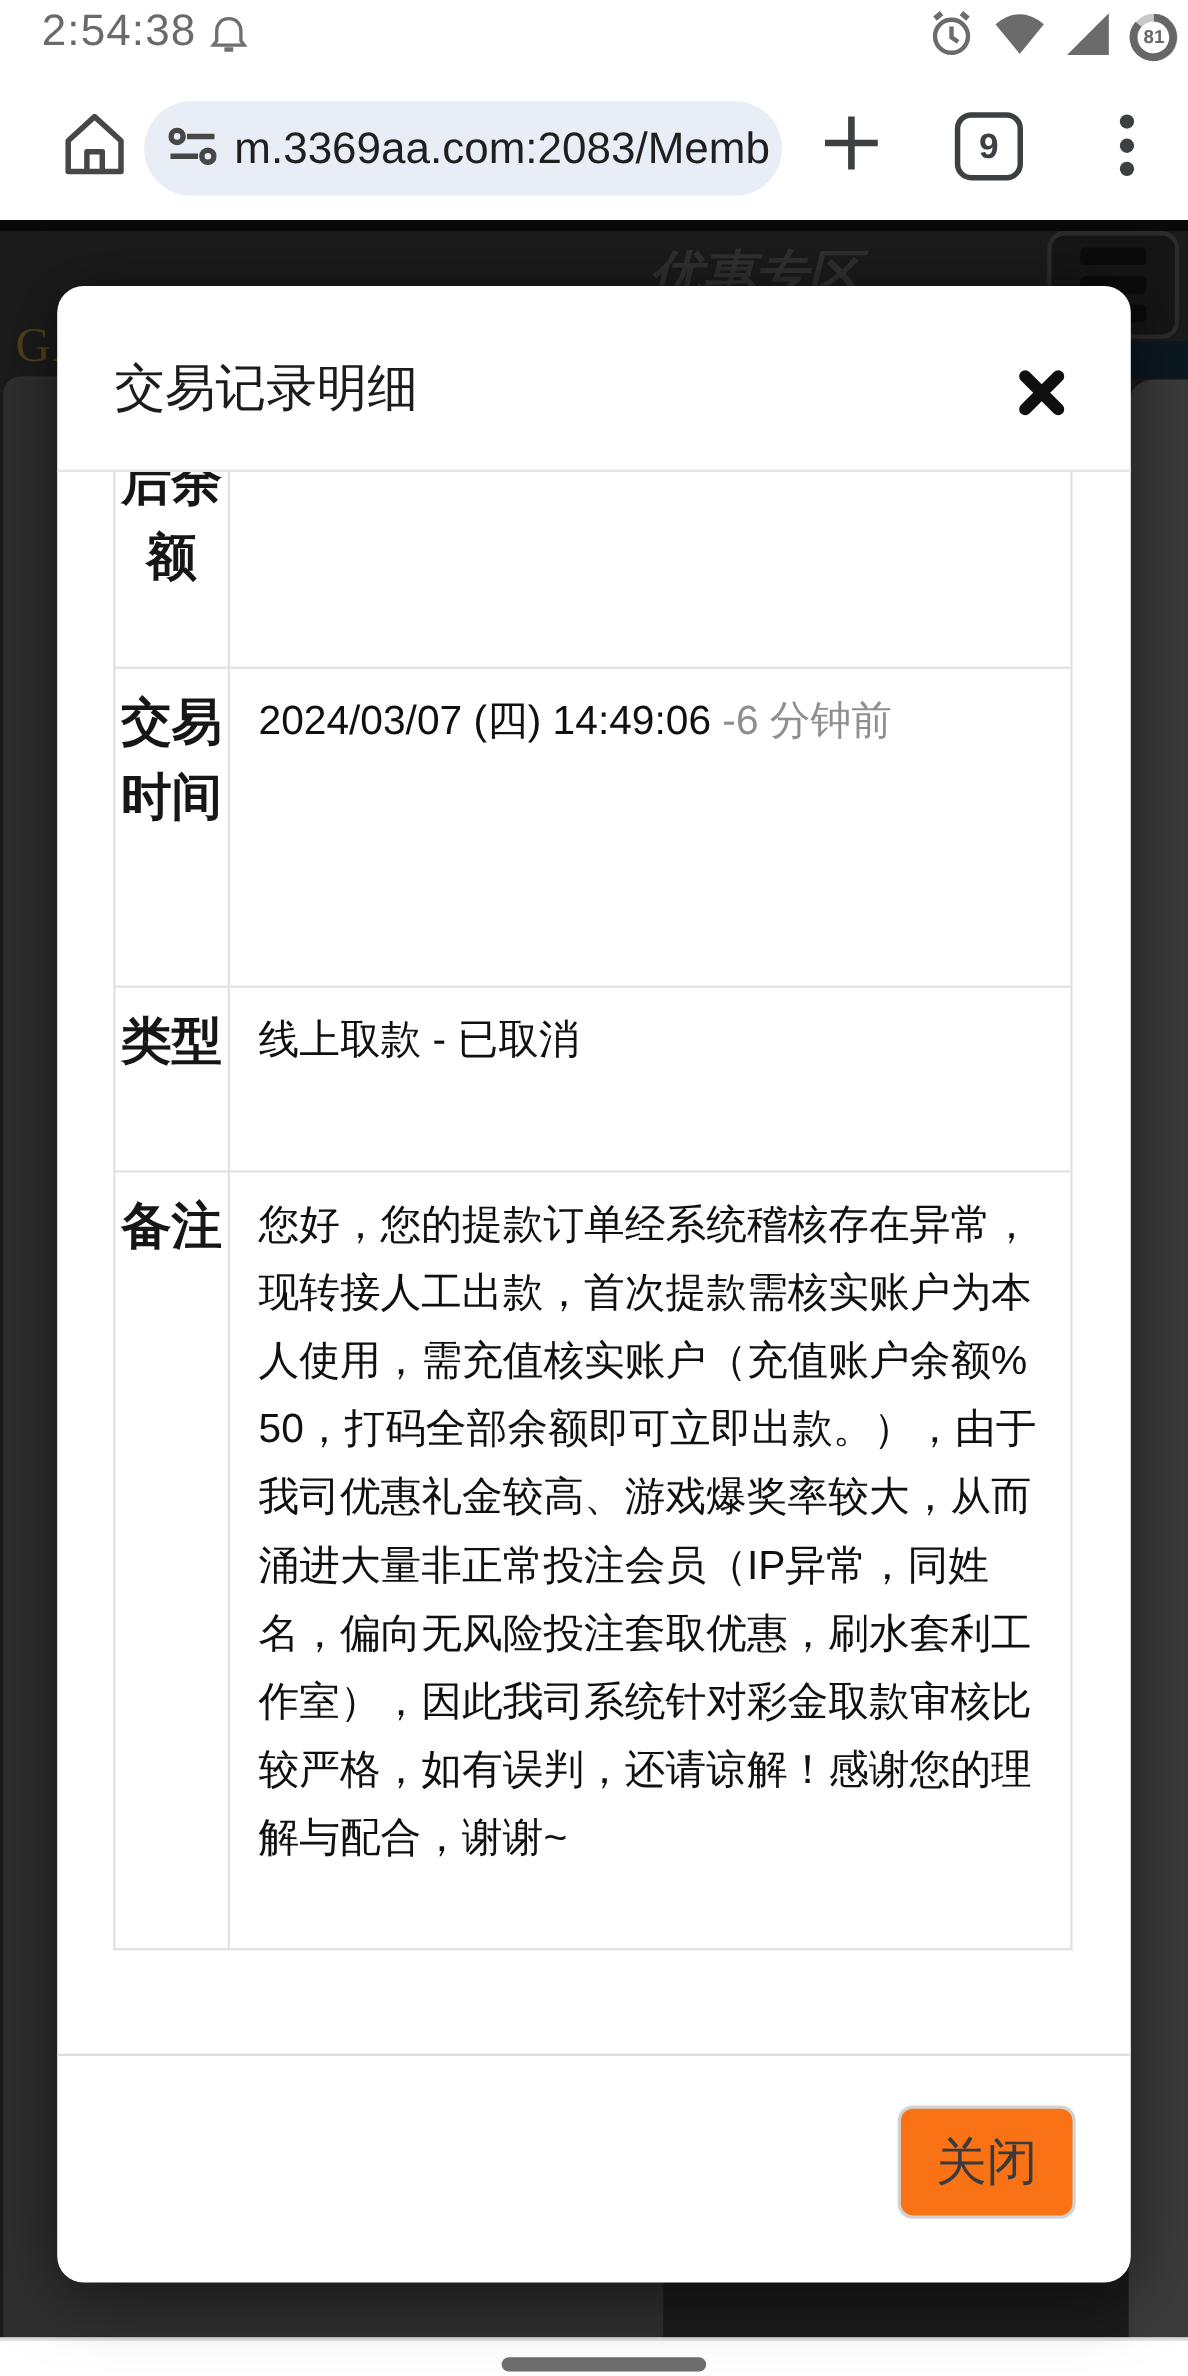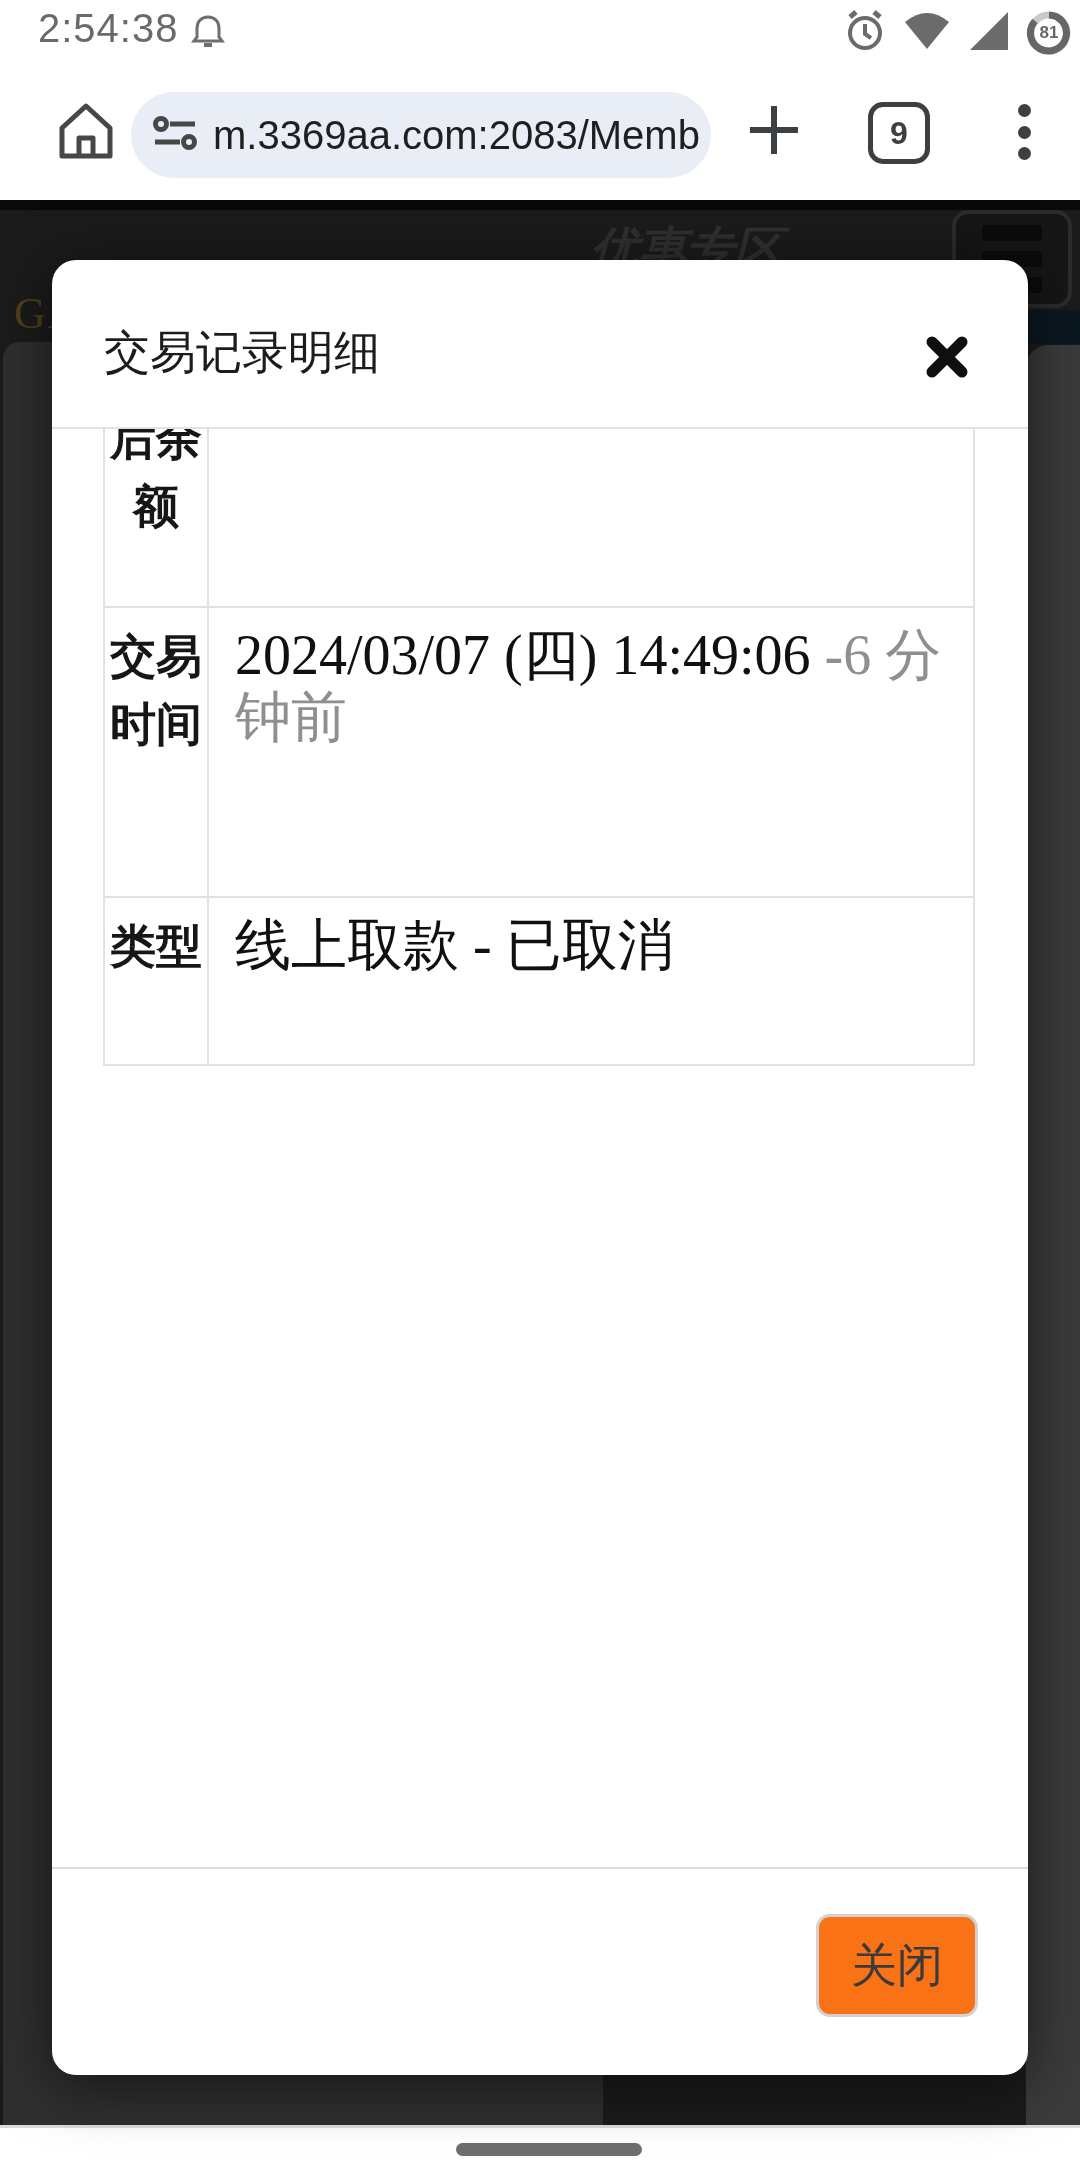--- a/index.html
+++ b/index.html
@@ -52,21 +52,21 @@
   .modal{position:absolute;left:52px;top:260px;width:976px;height:1815px;background:#fff;border-radius:24px;
          z-index:10;box-shadow:0 10px 60px rgba(0,0,0,.55);}
   .modal-title{position:absolute;left:52px;top:62px;font-size:46px;font-weight:500;color:#1c1c1c;}
   .modal-close{position:absolute;right:58px;top:74px;width:46px;height:46px;color:#0f0f0f;cursor:pointer;}
   .modal-body{position:absolute;left:0;top:167px;width:976px;height:1442px;overflow:hidden;
               border-top:2px solid #e3e3e3;border-bottom:2px solid #dcdcdc;box-sizing:border-box;}
   .detail-table{border-collapse:collapse;margin-left:51px;margin-top:-63px;width:872px;table-layout:fixed;}
   .detail-table td{border:2px solid #e1e1e1;vertical-align:top;box-sizing:border-box;}
   .detail-table td.lbl{width:104px;text-align:center;font-weight:bold;font-size:46px;line-height:68px;
                        color:#161616;padding:14px 0 0 0;word-break:break-all;}
-  .detail-table td.val{font-family:Liberation Serif, serif;font-size:56px;line-height:62px;
+  .detail-table td.val{font-family:Liberation Sans, sans-serif;font-size:37px;line-height:62px;
                        color:#101010;padding:16px 24px 12px 26px;word-break:break-all;}
   tr.row-balance{height:240px;} tr.row-balance td.lbl{padding-top:36px;}
   tr.row-time{height:290px;}
   tr.row-type{height:168px;}
   tr.row-remark{height:707px;}
   .time-ago{color:#8f8f8f;}
   .modal-footer-btn{position:absolute;right:50px;bottom:58px;width:156px;height:97px;background:#f97316;
             border:3px solid #d2d2d2;border-radius:14px;font-size:46px;color:#3a3a3a;
             display:flex;align-items:center;justify-content:center;cursor:pointer;
             font-family:"Liberation Sans","DejaVu Sans",sans-serif;}
@@ -110,20 +110,24 @@
           <td class="val"></td>
         </tr>
         <tr class="row-time">
           <td class="lbl">交易时间</td>
           <td class="val"><span>2024/03/07 (四) 14:49:06 </span><span class="time-ago">-6 分钟前</span></td>
         </tr>
         <tr class="row-type">
           <td class="lbl">类型</td>
           <td class="val">线上取款 - 已取消</td>
         </tr>
+        <tr class="row-remark">
+          <td class="lbl">备注</td>
+          <td class="val">您好，您的提款订单经系统稽核存在异常，现转接人工出款，首次提款需核实账户为本人使用，需充值核实账户（充值账户余额%50，打码全部余额即可立即出款。），由于我司优惠礼金较高、游戏爆奖率较大，从而涌进大量非正常投注会员（IP异常，同姓名，偏向无风险投注套取优惠，刷水套利工作室），因此我司系统针对彩金取款审核比较严格，如有误判，还请谅解！感谢您的理解与配合，谢谢~</td>
+        </tr>
       </tbody>
         </table>
     </div>
 
     <div class="modal-footer-btn">关闭</div>
   </div>
 
   <div class="status-bar">
     <div class="status-time">2:54:38</div>
     <div class="status-bell">

